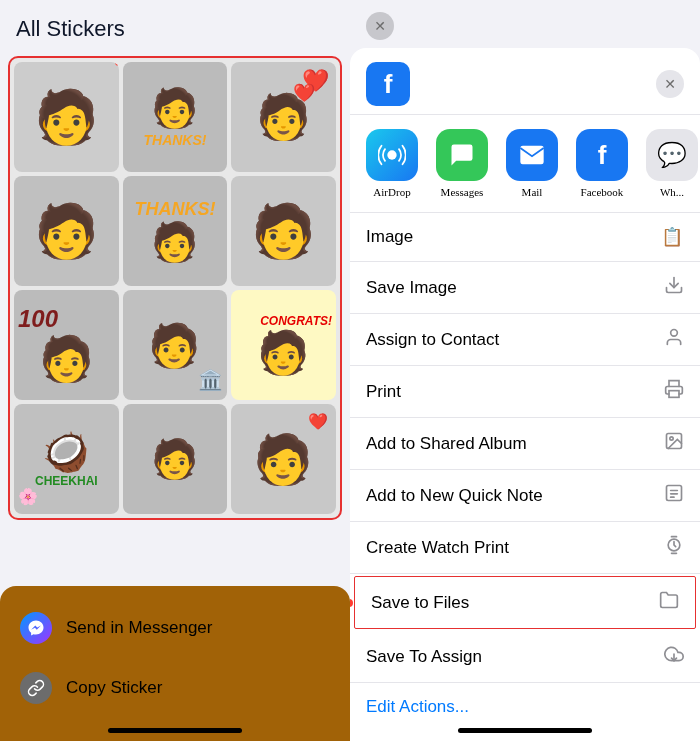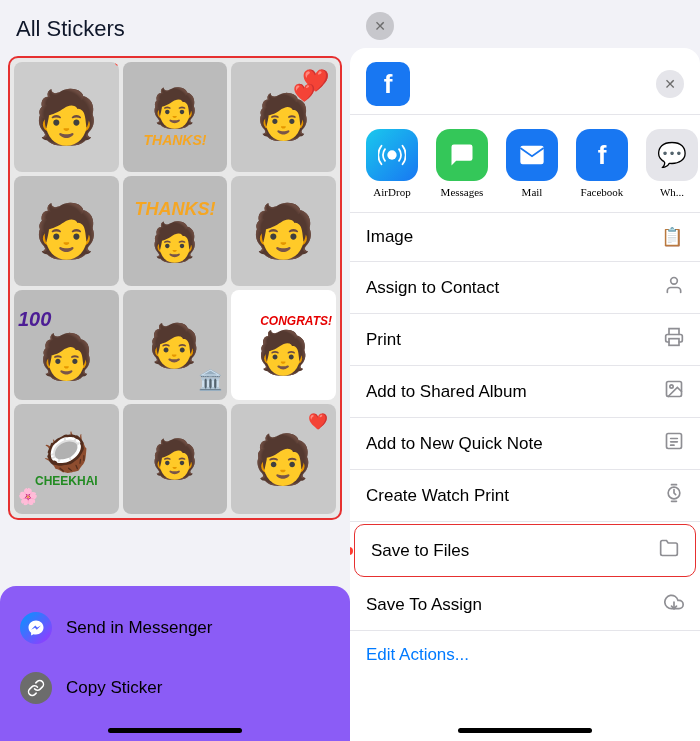--- a/index.html
+++ b/index.html
@@ -61,21 +61,21 @@
     .red-dot-small {
       width: 8px; height: 8px;
       background: #ff3b30;
       border-radius: 50%;
       position: absolute;
       top: -4px; right: -4px;
     }
 
     
     .bottom-actions {
-      background: #8b5cf6;
+      background: #a16207;
       border-radius: 16px 16px 0 0;
       padding: 12px 0 0;
     }
 
     .action-item {
       display: flex;
       align-items: center;
       gap: 14px;
       padding: 14px 20px;
       font-size: 17px;
@@ -302,28 +302,28 @@
       </div>
       <div class="sticker-cell" style="background:#bbb; flex-direction:column; position:relative;">
         <span style="color:#f5a623; font-weight:900; font-style:italic; font-size:18px;">THANKS!</span>
         <span style="font-size:38px;">🧑</span>
       </div>
       <div class="sticker-cell" style="background:#c8c8c8;">
         <span style="font-size:52px;">🧑</span>
       </div>
 
       <div class="sticker-cell" style="background:#bbb; position:relative; flex-direction:column; align-items:flex-start; padding:4px;">
-        <span style="color:#4c1d95; font-weight:900; font-size:20px; font-style:italic;">100</span>
+        <span style="color:#7f1d1d; font-weight:900; font-size:24px; font-style:italic;">100</span>
         <span style="font-size:44px; align-self:center;">🧑</span>
       </div>
       <div class="sticker-cell" style="background:#c0c0c0; position:relative;">
         <span style="font-size:42px;">🧑</span>
         <span style="position:absolute; bottom:8px; right:4px; font-size:20px;">🏛️</span>
       </div>
-      <div class="sticker-cell" style="background:#ffffff; position:relative; flex-direction:column; padding:4px;">
+      <div class="sticker-cell" style="background:#fef9c3; position:relative; flex-direction:column; padding:4px;">
         <span style="color:#e60000; font-weight:900; font-size:12px; font-style:italic; align-self:flex-end;">CONGRATS!</span>
         <span style="font-size:42px;">🧑</span>
       </div>
 
       <div class="sticker-cell" style="background:#c0c0c0; position:relative; flex-direction:column; padding:4px;">
         <span style="font-size:38px;">🥥</span>
         <span style="color:#228B22; font-weight:900; font-size:12px;">CHEEKHAI</span>
         <span style="position:absolute;bottom:8px;left:4px;font-size:16px;">🌸</span>
       </div>
       <div class="sticker-cell" style="background:#bbb; flex-direction:column; padding:4px;">
@@ -423,20 +423,30 @@
       </div>
     </div>
 
     <div class="menu-list">
 
       <div class="menu-item">
         <span>Image</span>
         <span class="menu-item-icon-right">📋</span>
       </div>
 
+      <div class="menu-item">
+        <span>Save Image</span>
+        <span class="menu-item-icon-right">
+          <svg width="20" height="20" viewBox="0 0 24 24" fill="none" stroke="#8e8e93" stroke-width="2" stroke-linecap="round">
+            <path d="M21 15v4a2 2 0 01-2 2H5a2 2 0 01-2-2v-4"></path>
+            <polyline points="7 10 12 15 17 10"></polyline>
+            <line x1="12" y1="15" x2="12" y2="3"></line>
+          </svg>
+        </span>
+      </div>
 
       <div class="menu-item">
         <span>Assign to Contact</span>
         <span class="menu-item-icon-right">
           <svg width="20" height="20" viewBox="0 0 24 24" fill="none" stroke="#8e8e93" stroke-width="2" stroke-linecap="round">
             <path d="M20 21v-2a4 4 0 00-4-4H8a4 4 0 00-4 4v2"></path>
             <circle cx="12" cy="7" r="4"></circle>
           </svg>
         </span>
       </div>
@@ -479,21 +489,21 @@
         <span>Create Watch Print</span>
         <span class="menu-item-icon-right">
           <svg width="20" height="20" viewBox="0 0 24 24" fill="none" stroke="#8e8e93" stroke-width="2" stroke-linecap="round">
             <circle cx="12" cy="12" r="7"></circle>
             <path d="M9 2h6M9 22h6"></path>
             <polyline points="12,8 12,12 14,14"></polyline>
           </svg>
         </span>
       </div>
 
-      <div class="menu-item" style="position:relative; border: 1.5px solid #e63030; border-radius:10px; margin:2px 4px;">
+      <div class="menu-item" style="position:relative; border: 1.5px solid #e63030; border-radius:2px; margin:2px 4px;">
         <div style="position:absolute; left:-10px; top:50%; transform:translateY(-50%); width:8px; height:8px; background:#ff3b30; border-radius:50%;"></div>
         <span>Save to Files</span>
         <span class="menu-item-icon-right">
           <svg width="20" height="20" viewBox="0 0 24 24" fill="none" stroke="#8e8e93" stroke-width="2" stroke-linecap="round">
             <path d="M22 19a2 2 0 01-2 2H4a2 2 0 01-2-2V5a2 2 0 012-2h5l2 3h9a2 2 0 012 2z"></path>
           </svg>
         </span>
       </div>
 
       <div class="menu-item">

